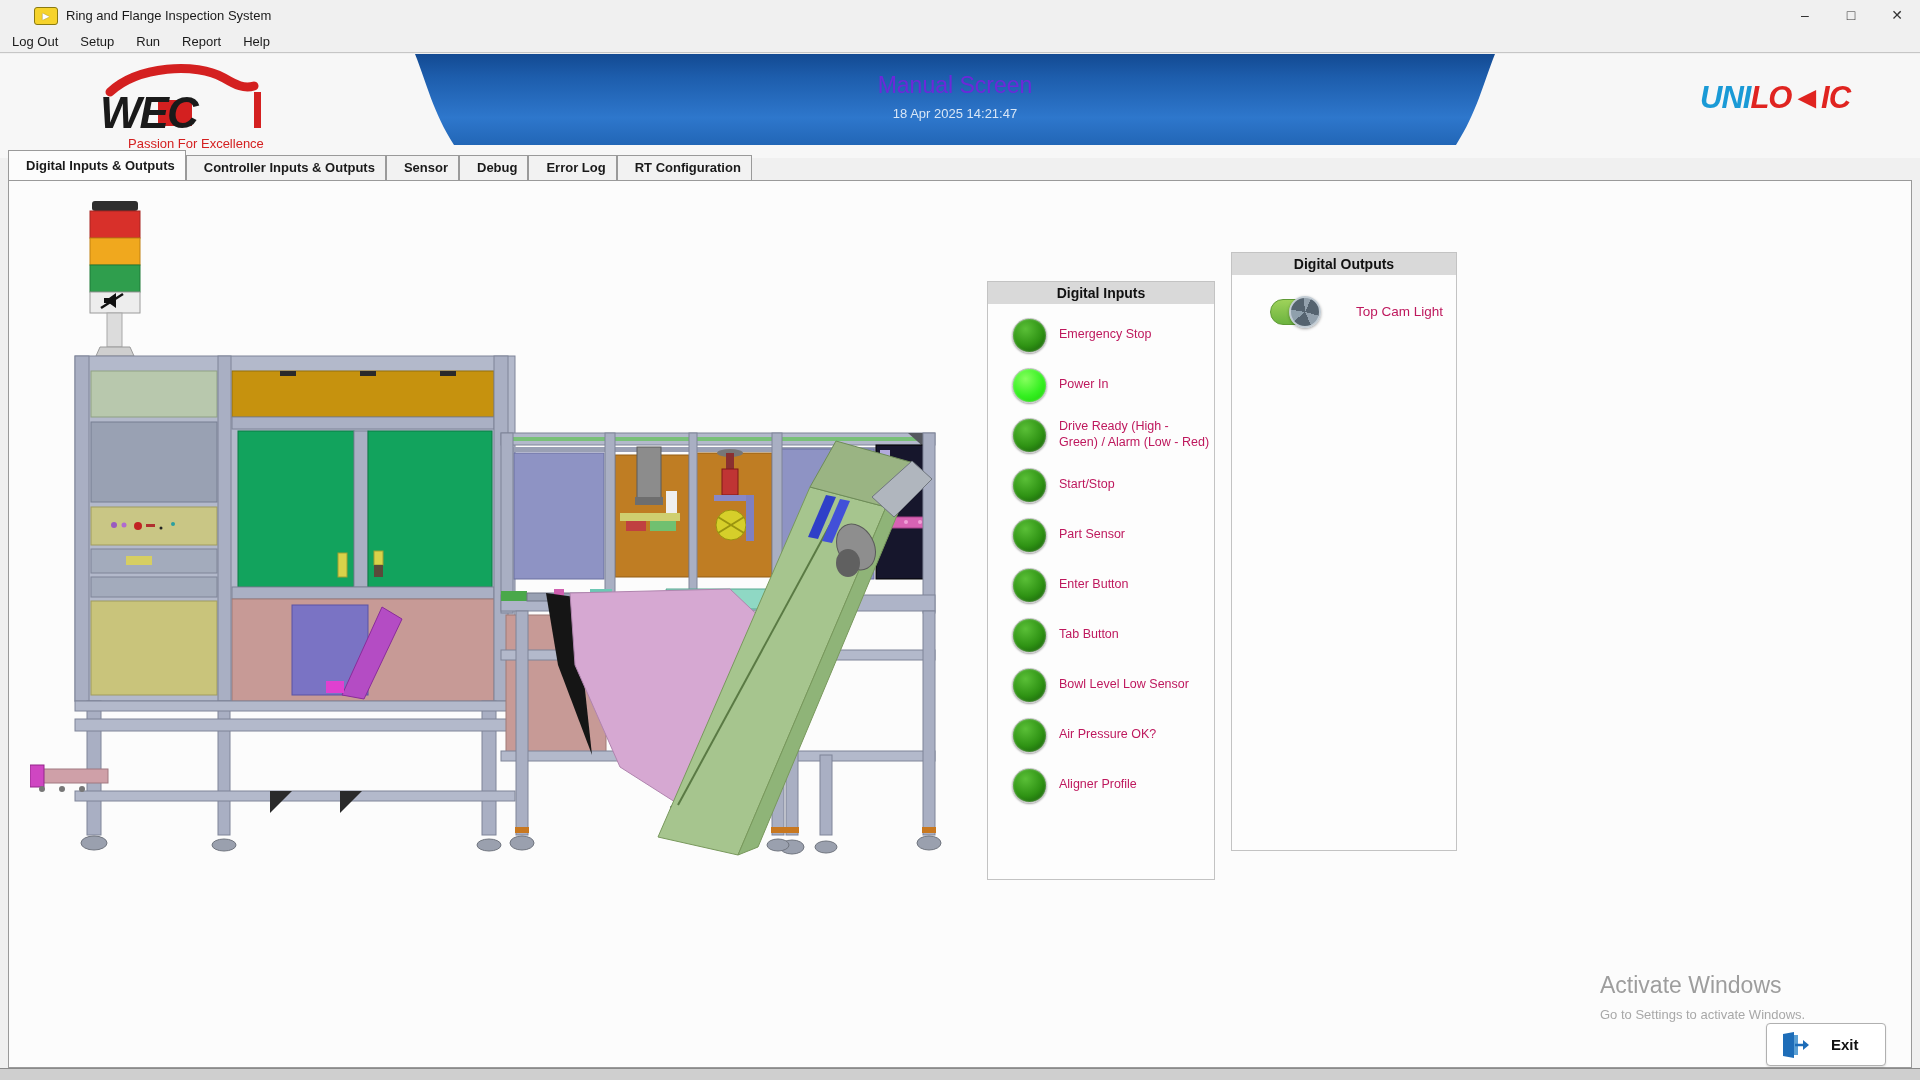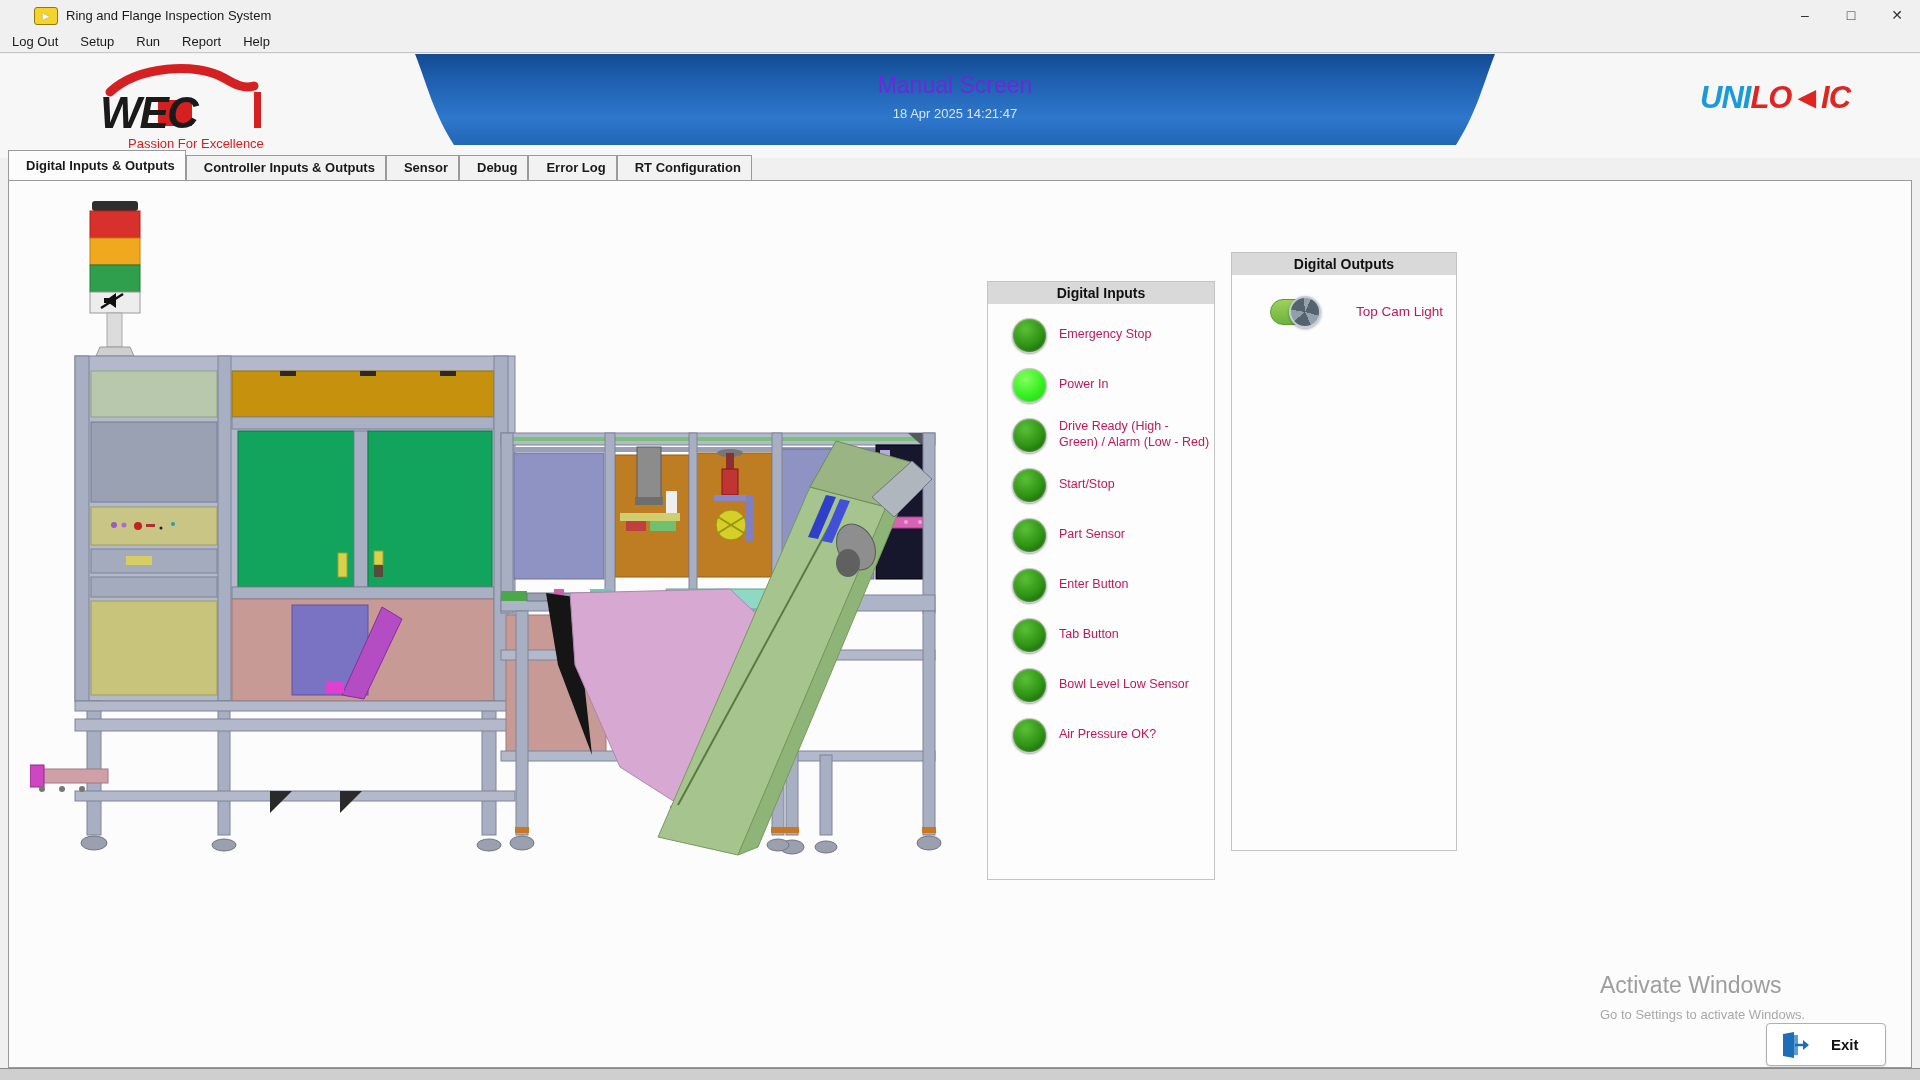--- a/index.html
+++ b/index.html
@@ -331,20 +331,24 @@
         <span class="io-label">Tab Button</span>
       </div>
       <div class="io-row">
         <span class="led off"></span>
         <span class="io-label">Bowl Level Low Sensor</span>
       </div>
       <div class="io-row">
         <span class="led off"></span>
         <span class="io-label">Air Pressure OK?</span>
       </div>
+      <div class="io-row">
+        <span class="led off"></span>
+        <span class="io-label">Aligner Profile</span>
+      </div>
     </div>
 </div>
 
 <div class="io-panel outputs">
   <div class="io-header">Digital Outputs</div>
   <div class="io-body" style="padding-left:38px;">
       <div class="out-row">
         <span class="toggle on">
           <span class="knob"></span>
         </span>

